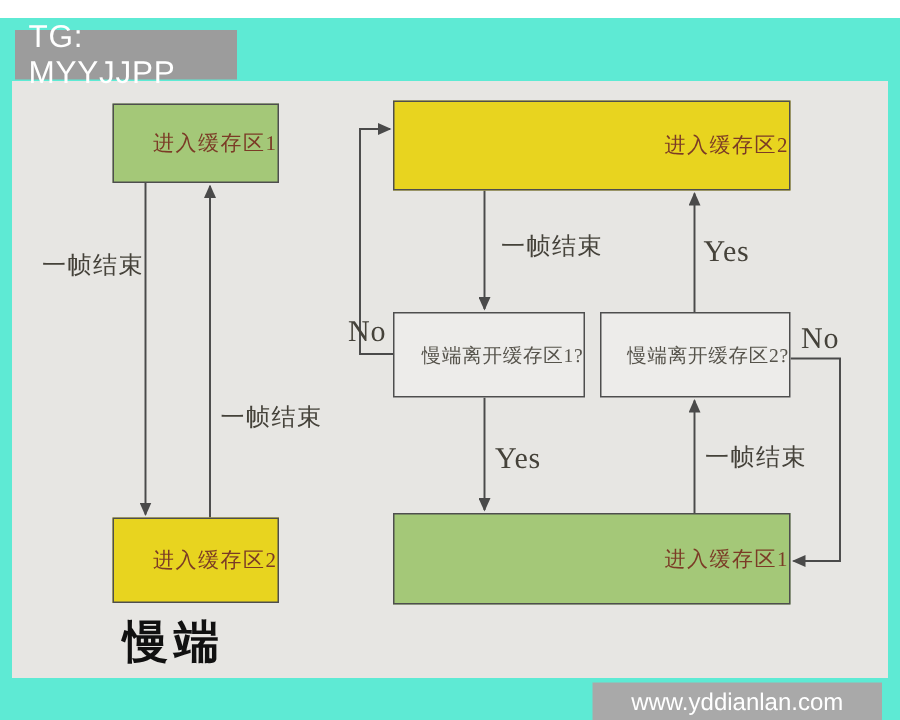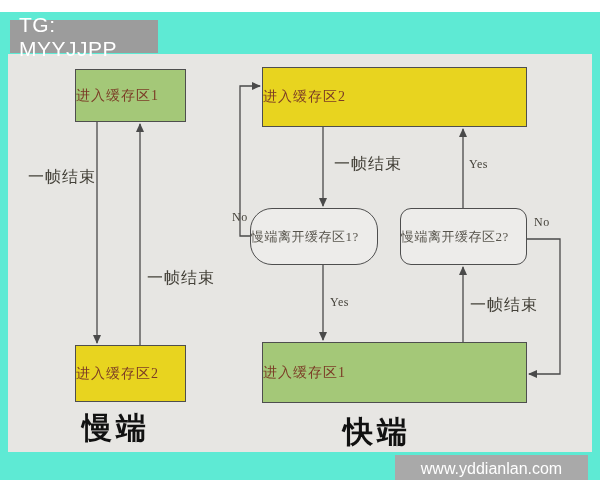--- a/index.html
+++ b/index.html
@@ -21,37 +21,37 @@
   }
   .watermark {
     position:absolute; left:395px; top:443px; width:193px; height:27px;
     background:#a9a9a9; color:#ffffff;
     font-family:"Liberation Sans", sans-serif; font-size:16px;
     display:flex; align-items:center; justify-content:center;
   }
   svg.wires { position:absolute; left:0; top:0; width:600px; height:480px; }
   .node {
     position:absolute; border:1px solid #4e4e4e;
-    display:flex; align-items:center; justify-content:flex-start;
+    display:flex; align-items:center; justify-content:flex-end;
     color:#7b3b26; font-size:14px; letter-spacing:1px;
   }
   .node.green  { background:#a4c878; }
   .node.yellow { background:#e8d41f; }
   .node.decision { background:#edecea; color:#56534b; font-size:13px; letter-spacing:0.5px; }
   .g1 { left:75px;  top:57px;  width:111px; height:53px; }
   .y2 { left:75px;  top:333px; width:111px; height:57px; }
   .yt { left:262px; top:55px;  width:265px; height:60px; }
-  .dl { left:250px; top:196px; width:128px; height:57px;border-radius:22px; }
-  .dr { left:400px; top:196px; width:127px; height:57px;border-radius:11px; }
+  .dl { left:262px; top:196px; width:128px; height:57px; }
+  .dr { left:400px; top:196px; width:127px; height:57px; }
   .gb { left:262px; top:330px; width:265px; height:61px; }
   .flabel {
     position:absolute; color:#45423a; font-size:16px; letter-spacing:1px;
     white-space:nowrap;
   }
-  .yn { font-size:12px; letter-spacing:0.5px; }
+  .yn { font-size:20px; letter-spacing:0.5px; }
   .section-title {
     position:absolute; color:#111111; font-size:30px; font-weight:bold;
     letter-spacing:4px; white-space:nowrap;
   }
 </style>
 </head>
 <body>
 
 <div id="stage">
 
@@ -101,19 +101,18 @@
   <div class="node green gb">
     <span>进入缓存区1</span>
   </div>
 
   <div class="flabel" style="left:334px; top:142px;">一帧结束</div>
   <div class="flabel yn" style="left:469px; top:145px;">Yes</div>
   <div class="flabel yn" style="left:330px; top:283px;">Yes</div>
   <div class="flabel" style="left:470px; top:283px;">一帧结束</div>
   <div class="flabel yn" style="left:232px; top:198px;">No</div>
   <div class="flabel yn" style="left:534px; top:203px;">No</div>
-  <div class="section-title" style="left:343px; top:400px;">快端</div>
 
   <div class="watermark">
     <span>www.yddianlan.com</span>
   </div>
 
 </div>
 
 </body></html>

